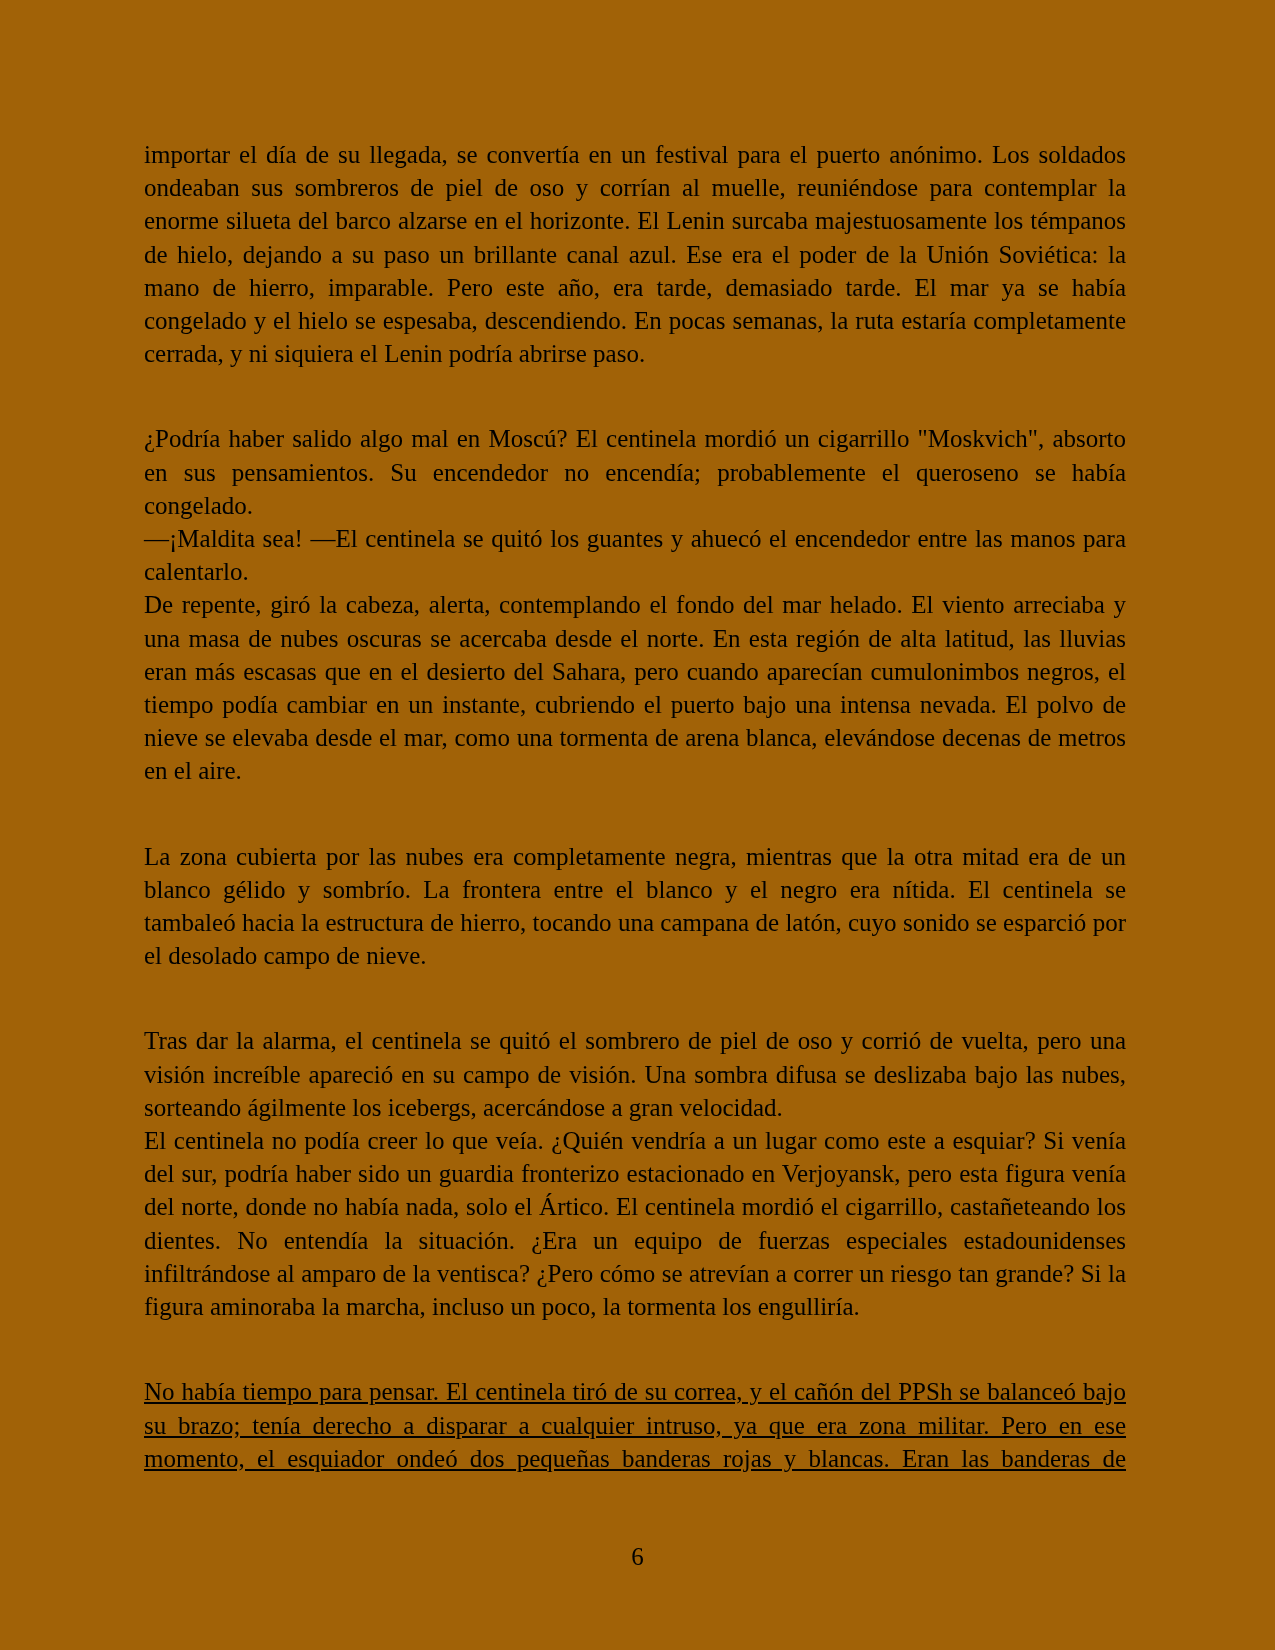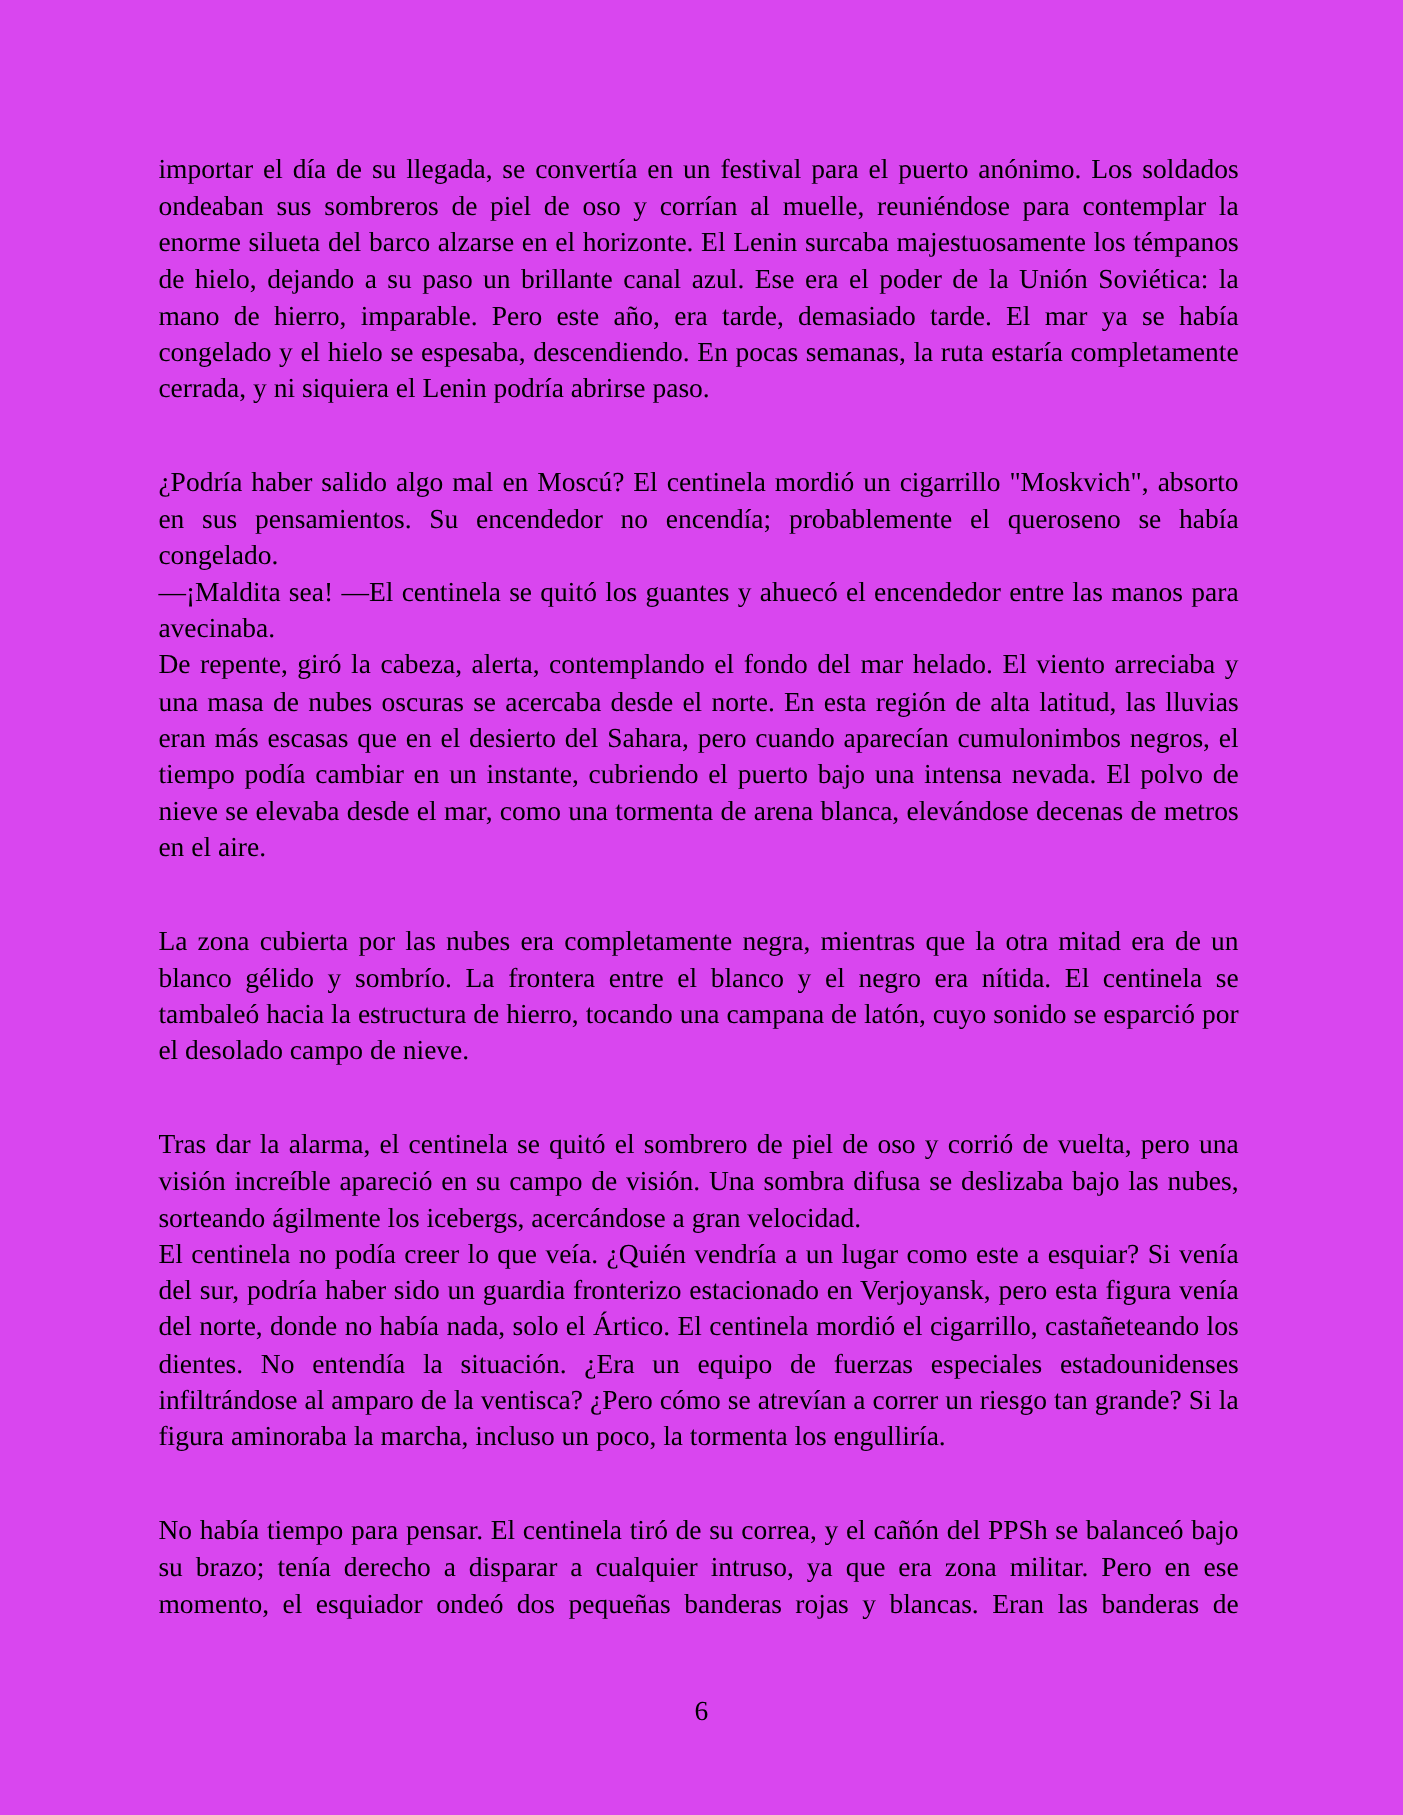--- a/index.html
+++ b/index.html
@@ -11,60 +11,61 @@
     height: 1650px;
     background: #ffffff;
     position: relative;
     font-family: "Liberation Serif", "DejaVu Serif", serif;
     color: #000000;
     overflow: hidden;
   }
   .page {
     position: absolute;
     inset: 0;
-    background: #d946ef;
+    background: #a16207;
   }
   .text-block {
     position: absolute;
     left: 144px;
     top: 138px;
     width: 982px;
     font-size: 25px;
     line-height: 33.2px;
     text-align: justify;
     text-justify: inter-word;
   }
   .text-block p {
     margin: 0;
     padding: 0;
   }
   .text-block p.gap-before {
     margin-top: 52px;
   }
   .text-block p.justify-last {
     text-align-last: justify;
+    text-decoration: underline;
   }
   .footer {
     position: absolute;
     top: 1540px;
     left: 0;
     width: 1275px;
     text-align: center;
     font-size: 25px;
     line-height: 33px;
   }
 </style>
 </head>
 <body>
 
 <div class="page">
   <div class="text-block">
       <p>importar el día de su llegada, se convertía en un festival para el puerto anónimo. Los soldados ondeaban sus sombreros de piel de oso y corrían al muelle, reuniéndose para contemplar la enorme silueta del barco alzarse en el horizonte. El Lenin surcaba majestuosamente los témpanos de hielo, dejando a su paso un brillante canal azul. Ese era el poder de la Unión Soviética: la mano de hierro, imparable. Pero este año, era tarde, demasiado tarde. El mar ya se había congelado y el hielo se espesaba, descendiendo. En pocas semanas, la ruta estaría completamente cerrada, y ni siquiera el Lenin podría abrirse paso.</p>
       <p class="gap-before">¿Podría haber salido algo mal en Moscú? El centinela mordió un cigarrillo "Moskvich", absorto en sus pensamientos. Su encendedor no encendía; probablemente el queroseno se había congelado.</p>
-      <p>—¡Maldita sea! —El centinela se quitó los guantes y ahuecó el encendedor entre las manos para avecinaba.</p>
+      <p>—¡Maldita sea! —El centinela se quitó los guantes y ahuecó el encendedor entre las manos para calentarlo.</p>
       <p>De repente, giró la cabeza, alerta, contemplando el fondo del mar helado. El viento arreciaba y una masa de nubes oscuras se acercaba desde el norte. En esta región de alta latitud, las lluvias eran más escasas que en el desierto del Sahara, pero cuando aparecían cumulonimbos negros, el tiempo podía cambiar en un instante, cubriendo el puerto bajo una intensa nevada. El polvo de nieve se elevaba desde el mar, como una tormenta de arena blanca, elevándose decenas de metros en el aire.</p>
       <p class="gap-before">La zona cubierta por las nubes era completamente negra, mientras que la otra mitad era de un blanco gélido y sombrío. La frontera entre el blanco y el negro era nítida. El centinela se tambaleó hacia la estructura de hierro, tocando una campana de latón, cuyo sonido se esparció por el desolado campo de nieve.</p>
       <p class="gap-before">Tras dar la alarma, el centinela se quitó el sombrero de piel de oso y corrió de vuelta, pero una visión increíble apareció en su campo de visión. Una sombra difusa se deslizaba bajo las nubes, sorteando ágilmente los icebergs, acercándose a gran velocidad.</p>
       <p>El centinela no podía creer lo que veía. ¿Quién vendría a un lugar como este a esquiar? Si venía del sur, podría haber sido un guardia fronterizo estacionado en Verjoyansk, pero esta figura venía del norte, donde no había nada, solo el Ártico. El centinela mordió el cigarrillo, castañeteando los dientes. No entendía la situación. ¿Era un equipo de fuerzas especiales estadounidenses infiltrándose al amparo de la ventisca? ¿Pero cómo se atrevían a correr un riesgo tan grande? Si la figura aminoraba la marcha, incluso un poco, la tormenta los engulliría.</p>
       <p class="gap-before justify-last">No había tiempo para pensar. El centinela tiró de su correa, y el cañón del PPSh se balanceó bajo su brazo; tenía derecho a disparar a cualquier intruso, ya que era zona militar. Pero en ese momento, el esquiador ondeó dos pequeñas banderas rojas y blancas. Eran las banderas de</p>
     </div>
   <div class="footer">
     <span>6</span>
   </div>
 </div>

